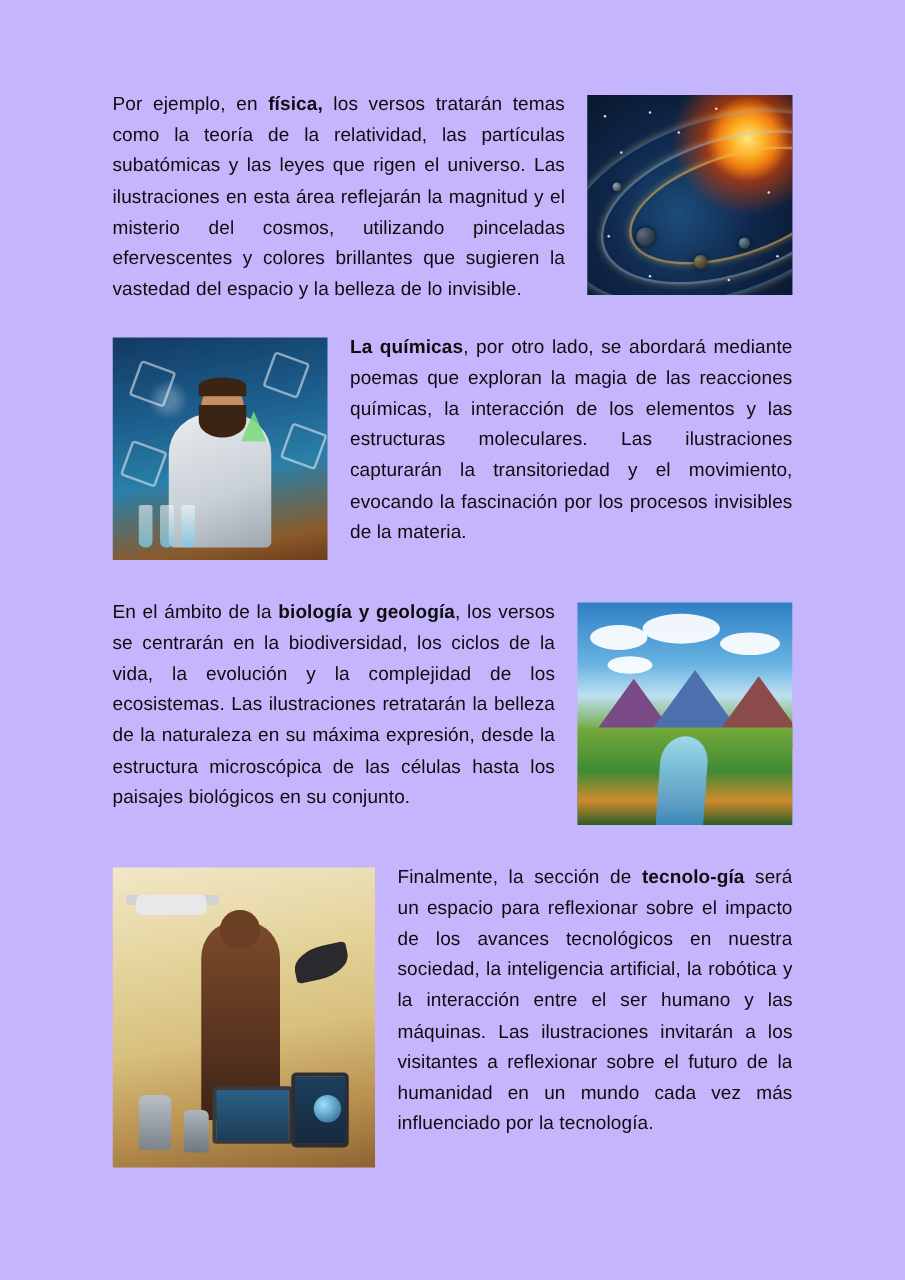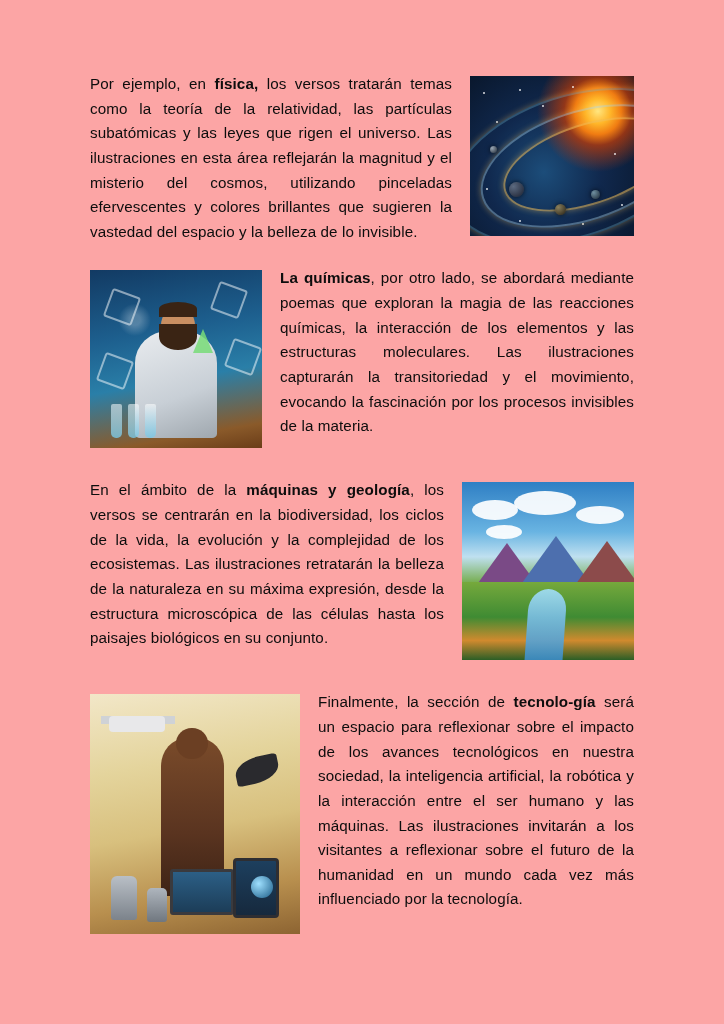--- a/index.html
+++ b/index.html
@@ -11,21 +11,21 @@
     width: 724px;
     height: 1024px;
     font-family: "Liberation Sans", sans-serif;
     color: #000000;
     overflow: hidden;
   }
   .page {
     position: relative;
     width: 724px;
     height: 1024px;
-    background: #fca5a5;
+    background: #c4b5fd;
     box-sizing: border-box;
     padding: 72px 90px 40px 90px;
   }
   p.body-text {
     margin: 0;
     font-size: 15.2px;
     line-height: 1.62;
     text-align: justify;
     color: #0d0d0d;
     letter-spacing: 0.1px;
@@ -311,21 +311,21 @@
       <span class="cloud" style="left:6%;top:10%;width:46px;height:20px"></span>
       <span class="cloud" style="left:30%;top:5%;width:62px;height:24px"></span>
       <span class="cloud" style="left:66%;top:13%;width:48px;height:18px"></span>
       <span class="cloud" style="left:14%;top:24%;width:36px;height:14px"></span>
       <span class="mtn" style="left:2%;top:34%"></span>
       <span class="mtn mtn2" style="left:30%;top:30%"></span>
       <span class="mtn mtn3" style="left:60%;top:33%"></span>
       <span class="field"></span>
       <span class="river"></span>
     </div>
-    <p class="body-text">En el ámbito de la <b>máquinas y geología</b>, los versos se centrarán en la biodiversidad, los ciclos de la vida, la evolución y la complejidad de los ecosistemas. Las ilustraciones retratarán la belleza de la naturaleza en su máxima expresión, desde la estructura microscópica de las células hasta los paisajes biológicos en su conjunto.</p>
+    <p class="body-text">En el ámbito de la <b>biología y geología</b>, los versos se centrarán en la biodiversidad, los ciclos de la vida, la evolución y la complejidad de los ecosistemas. Las ilustraciones retratarán la belleza de la naturaleza en su máxima expresión, desde la estructura microscópica de las células hasta los paisajes biológicos en su conjunto.</p>
   </div>
 
   <div class="section sec-tech">
     <div class="fig fig-left fig-tech">
       <span class="drone"></span>
       <span class="bird"></span>
       <span class="person"></span>
       <span class="person-head"></span>
       <span class="laptop"></span>
       <span class="tablet"></span>

